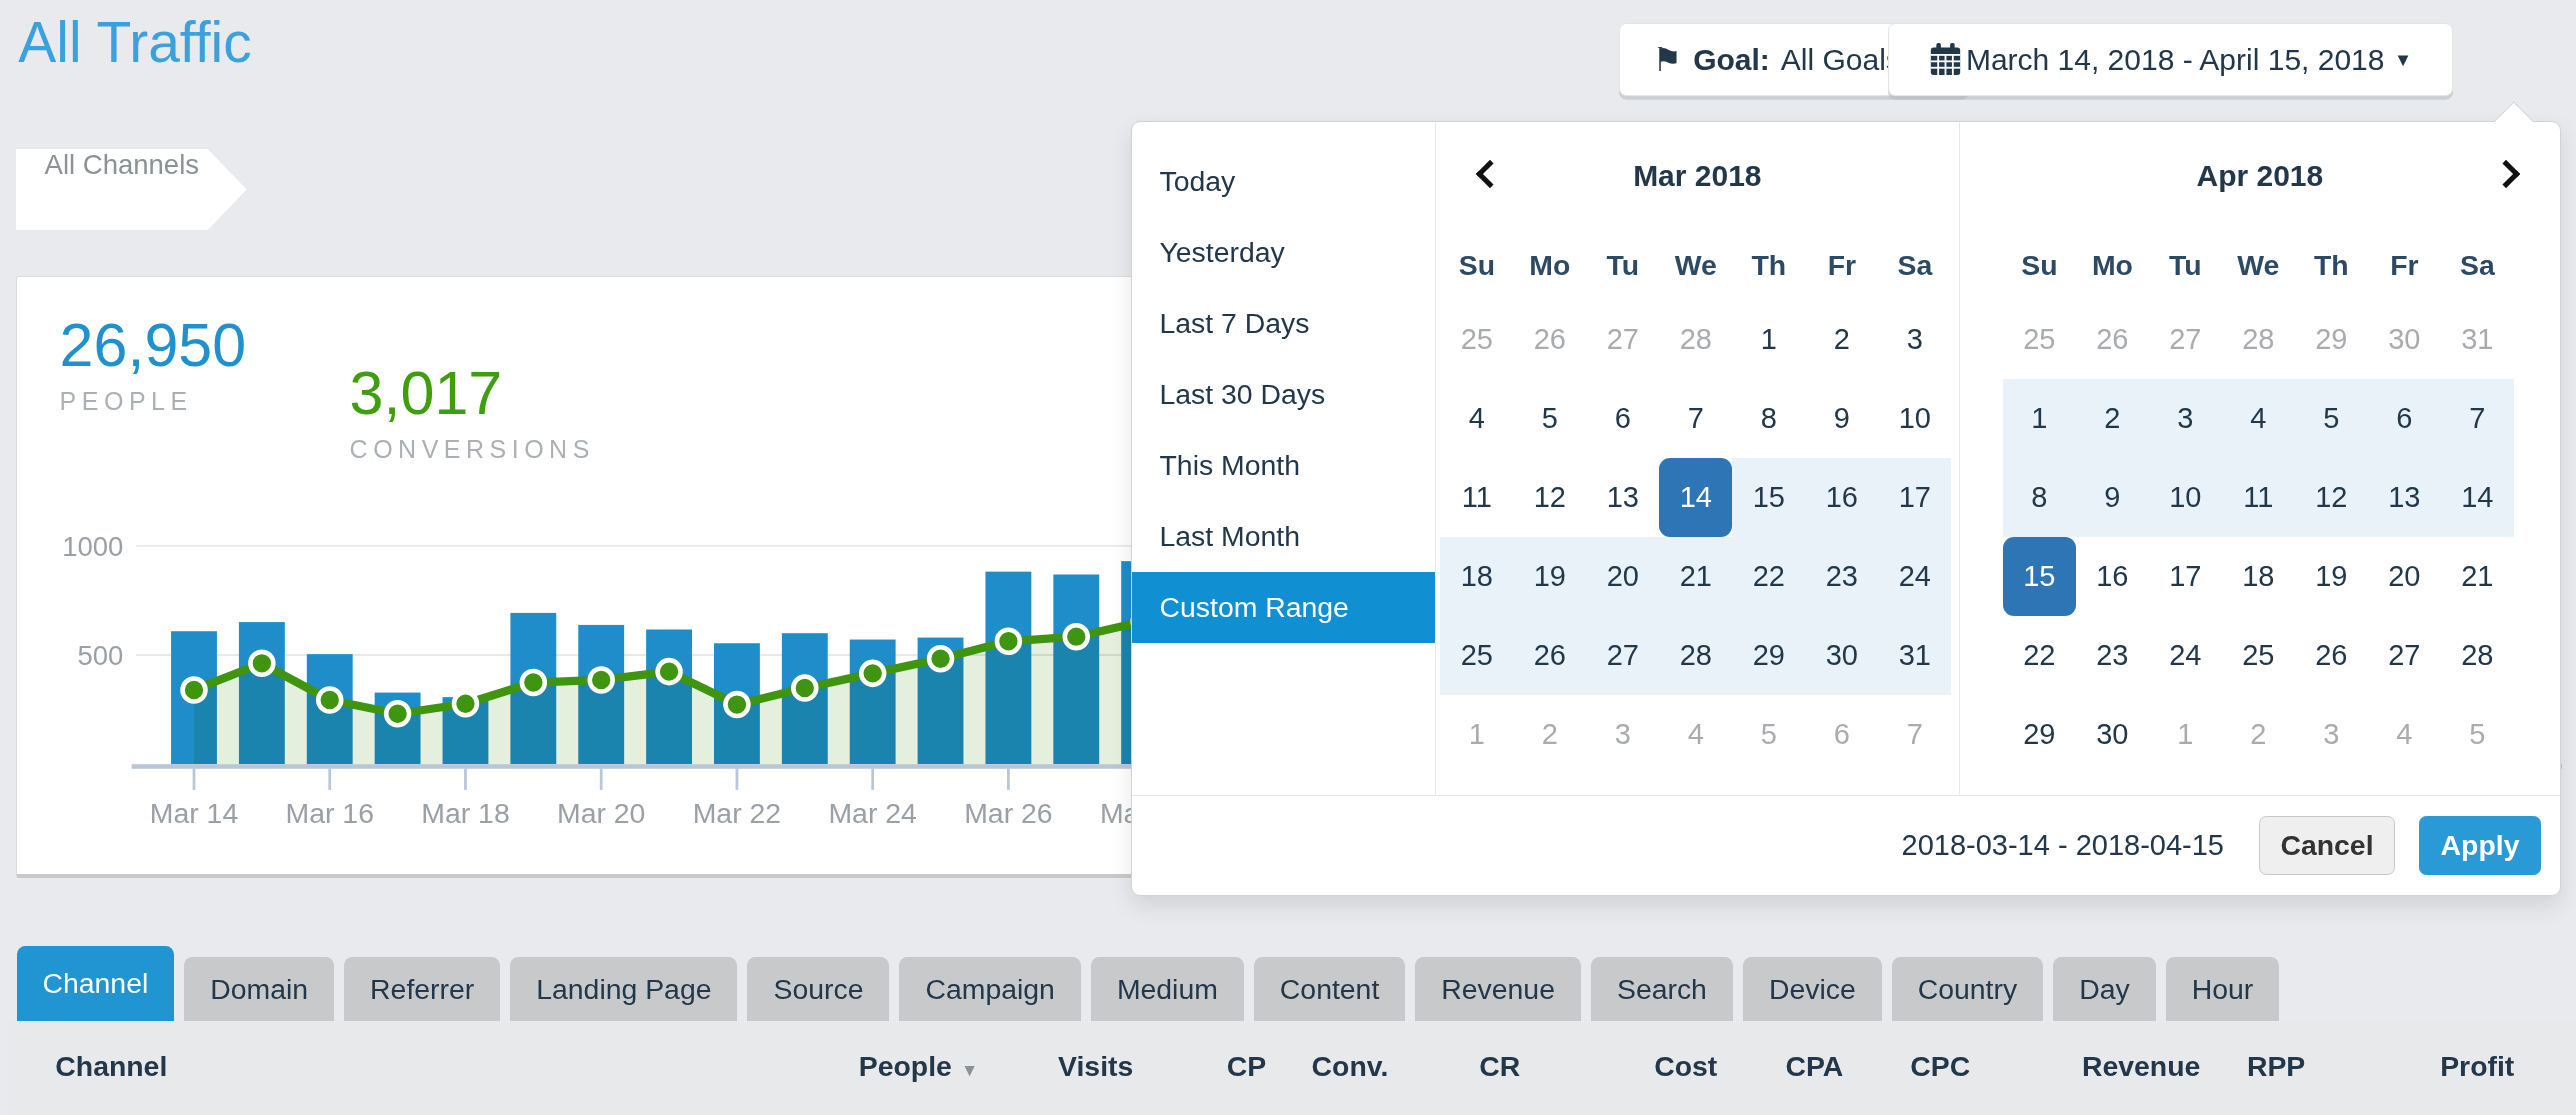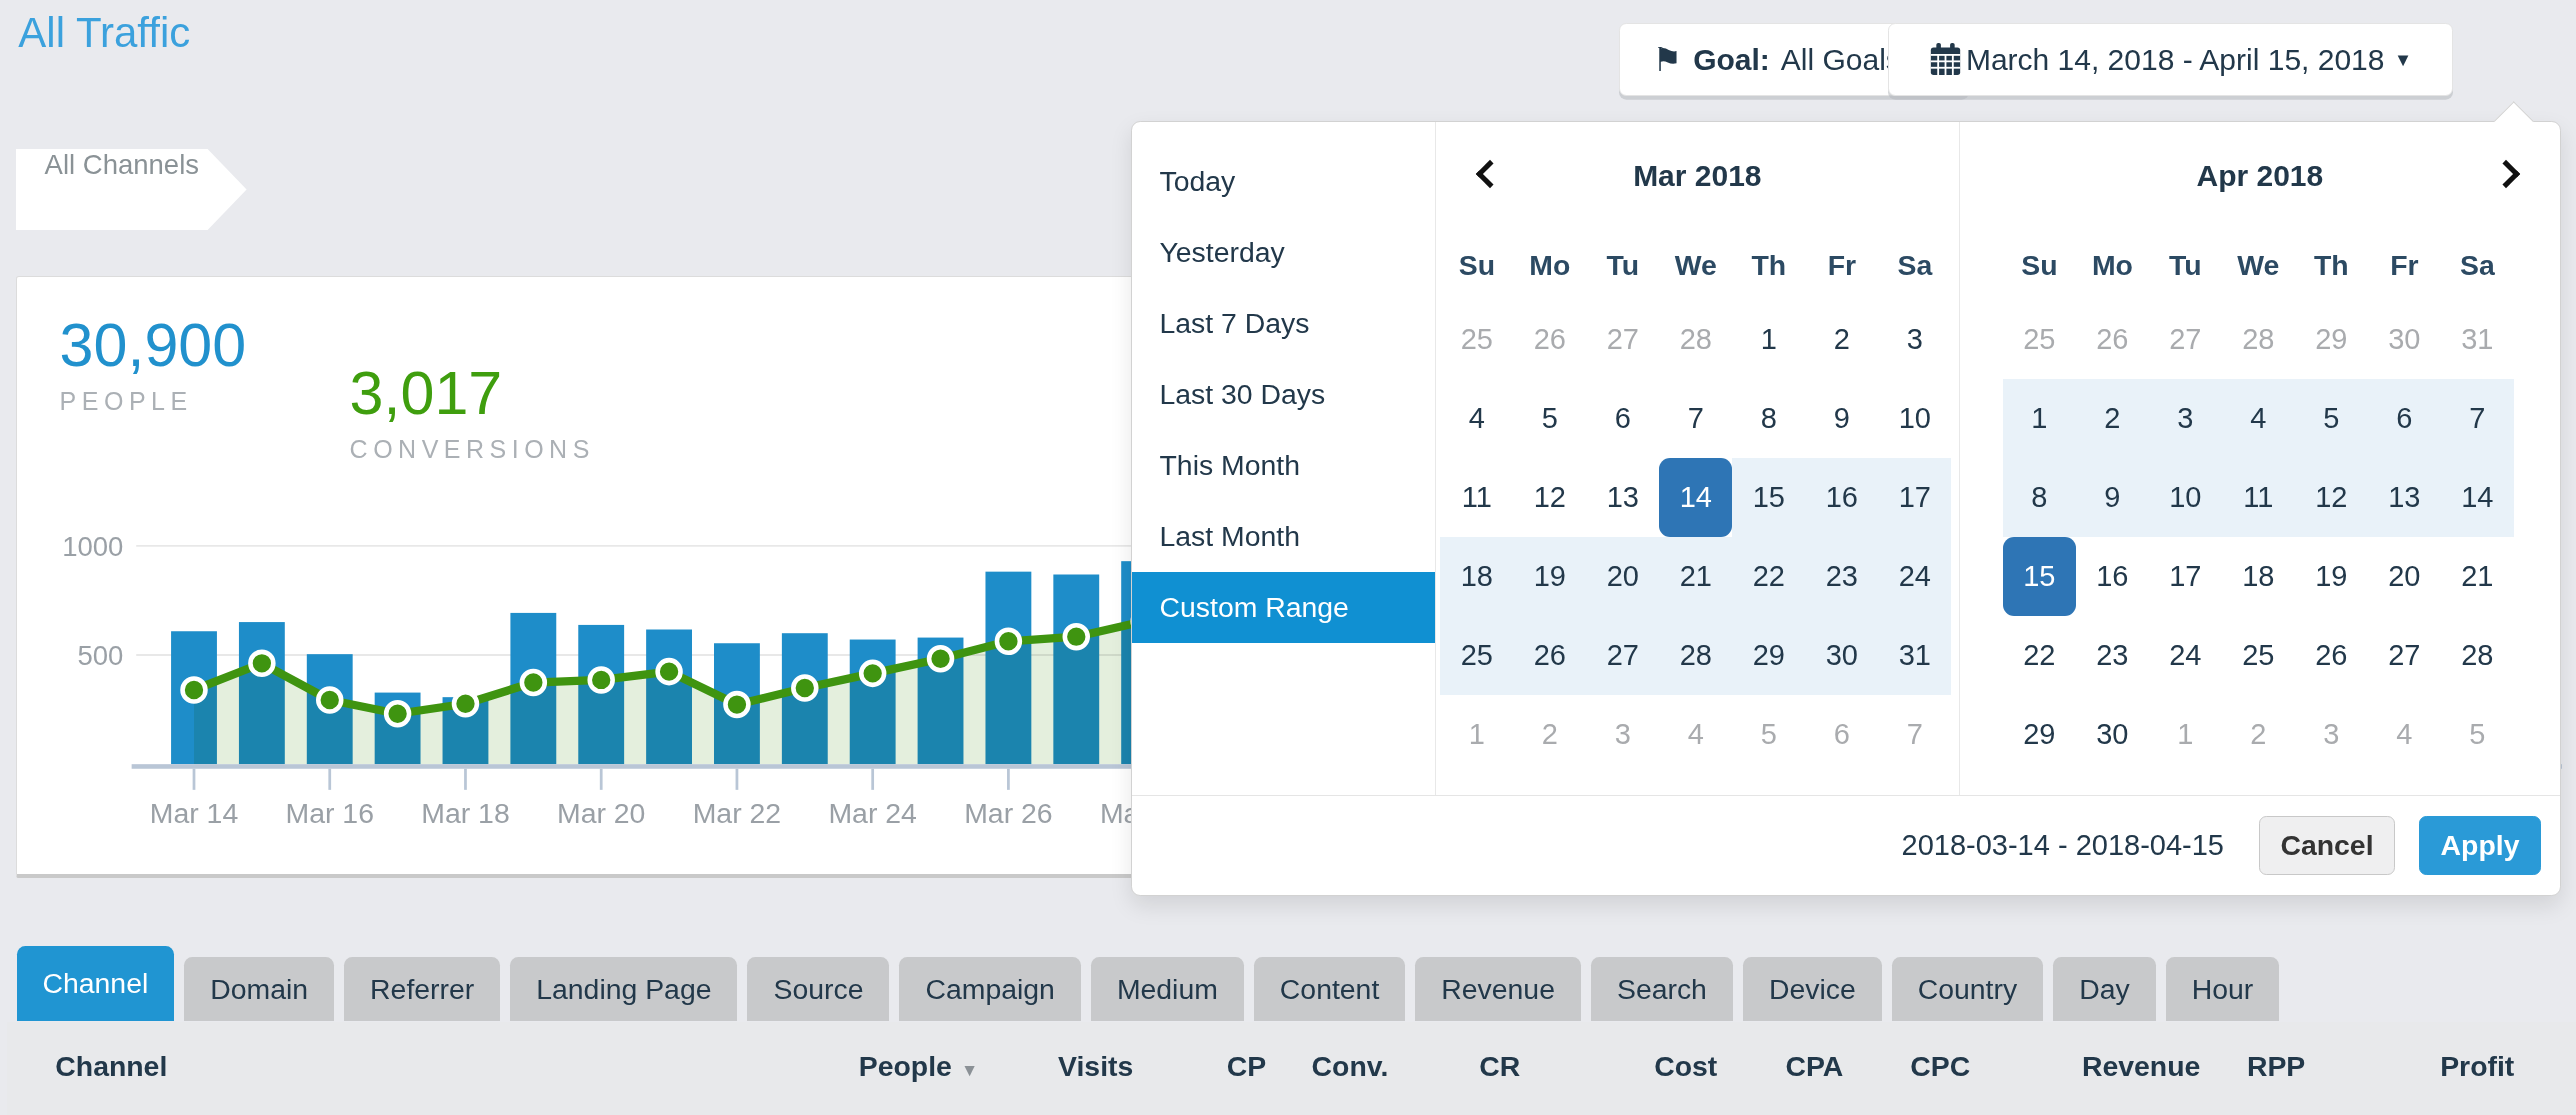--- a/index.html
+++ b/index.html
@@ -1,20 +1,20 @@
 <!DOCTYPE html>
 <html style="font-size:14.7px"><head>
 <meta charset="utf-8">
 <style>
   * { margin:0; padding:0; box-sizing:border-box; }
   html,body { width:2576px; height:1115px; overflow:hidden; }
   body { background:#e9eaee; font-family:"Liberation Sans", sans-serif; color:#22384a; position:relative; }
 
   
-  .page-title { position:absolute; left:18.3px; top:9.2px; font-size:42px; font-weight:400; color:#3ba1dd; }
+  .page-title { position:absolute; left:18.3px; top:9.2px; font-size:57px; font-weight:400; color:#3ba1dd; }
   .top-btn { position:absolute; top:23px; height:73px; background:#fff; border:0.9px solid #e4e4e4;
              border-radius:7.3px; box-shadow:0 3.7px 0 rgba(180,184,190,.55); display:flex; align-items:center;
              justify-content:center; font-size:30px; color:#22384a; cursor:pointer; }
   .goal-btn { left:1619px; width:350px; gap:11px; }
   .date-btn { left:1888px; width:565px; gap:4px; }
   .flag-glyph { font-size:33px; line-height:1; }
   .caret-down { font-size:18.3px; margin-left:5.5px; color:#22384a; }
   .bold { font-weight:bold; }
 
   
@@ -104,21 +104,21 @@
   <span>March 14, 2018 - April 15, 2018</span>
   <span class="caret-down">▼</span>
 </div>
 
 <div class="crumb">
   <span>All Channels</span>
 </div>
 
 <div class="card">
   <div class="stat stat-people">
-    <div class="num">30,900</div>
+    <div class="num">26,950</div>
     <div class="lbl">PEOPLE</div>
   </div>
   <div class="stat stat-conv">
     <div class="num">3,017</div>
     <div class="lbl">CONVERSIONS</div>
   </div>
   <svg id="plot" class="plot-svg" width="2545" height="602" viewBox="0 0 2775 656">
       <line x1="130" y1="412" x2="2760" y2="412" stroke="#e8e8e8" stroke-width="2"></line>
       <text x="116" y="423" text-anchor="end" font-size="30" fill="#9aa0a6" font-family="Liberation Sans, sans-serif">500</text>
       <line x1="130" y1="293" x2="2760" y2="293" stroke="#e8e8e8" stroke-width="2"></line>

